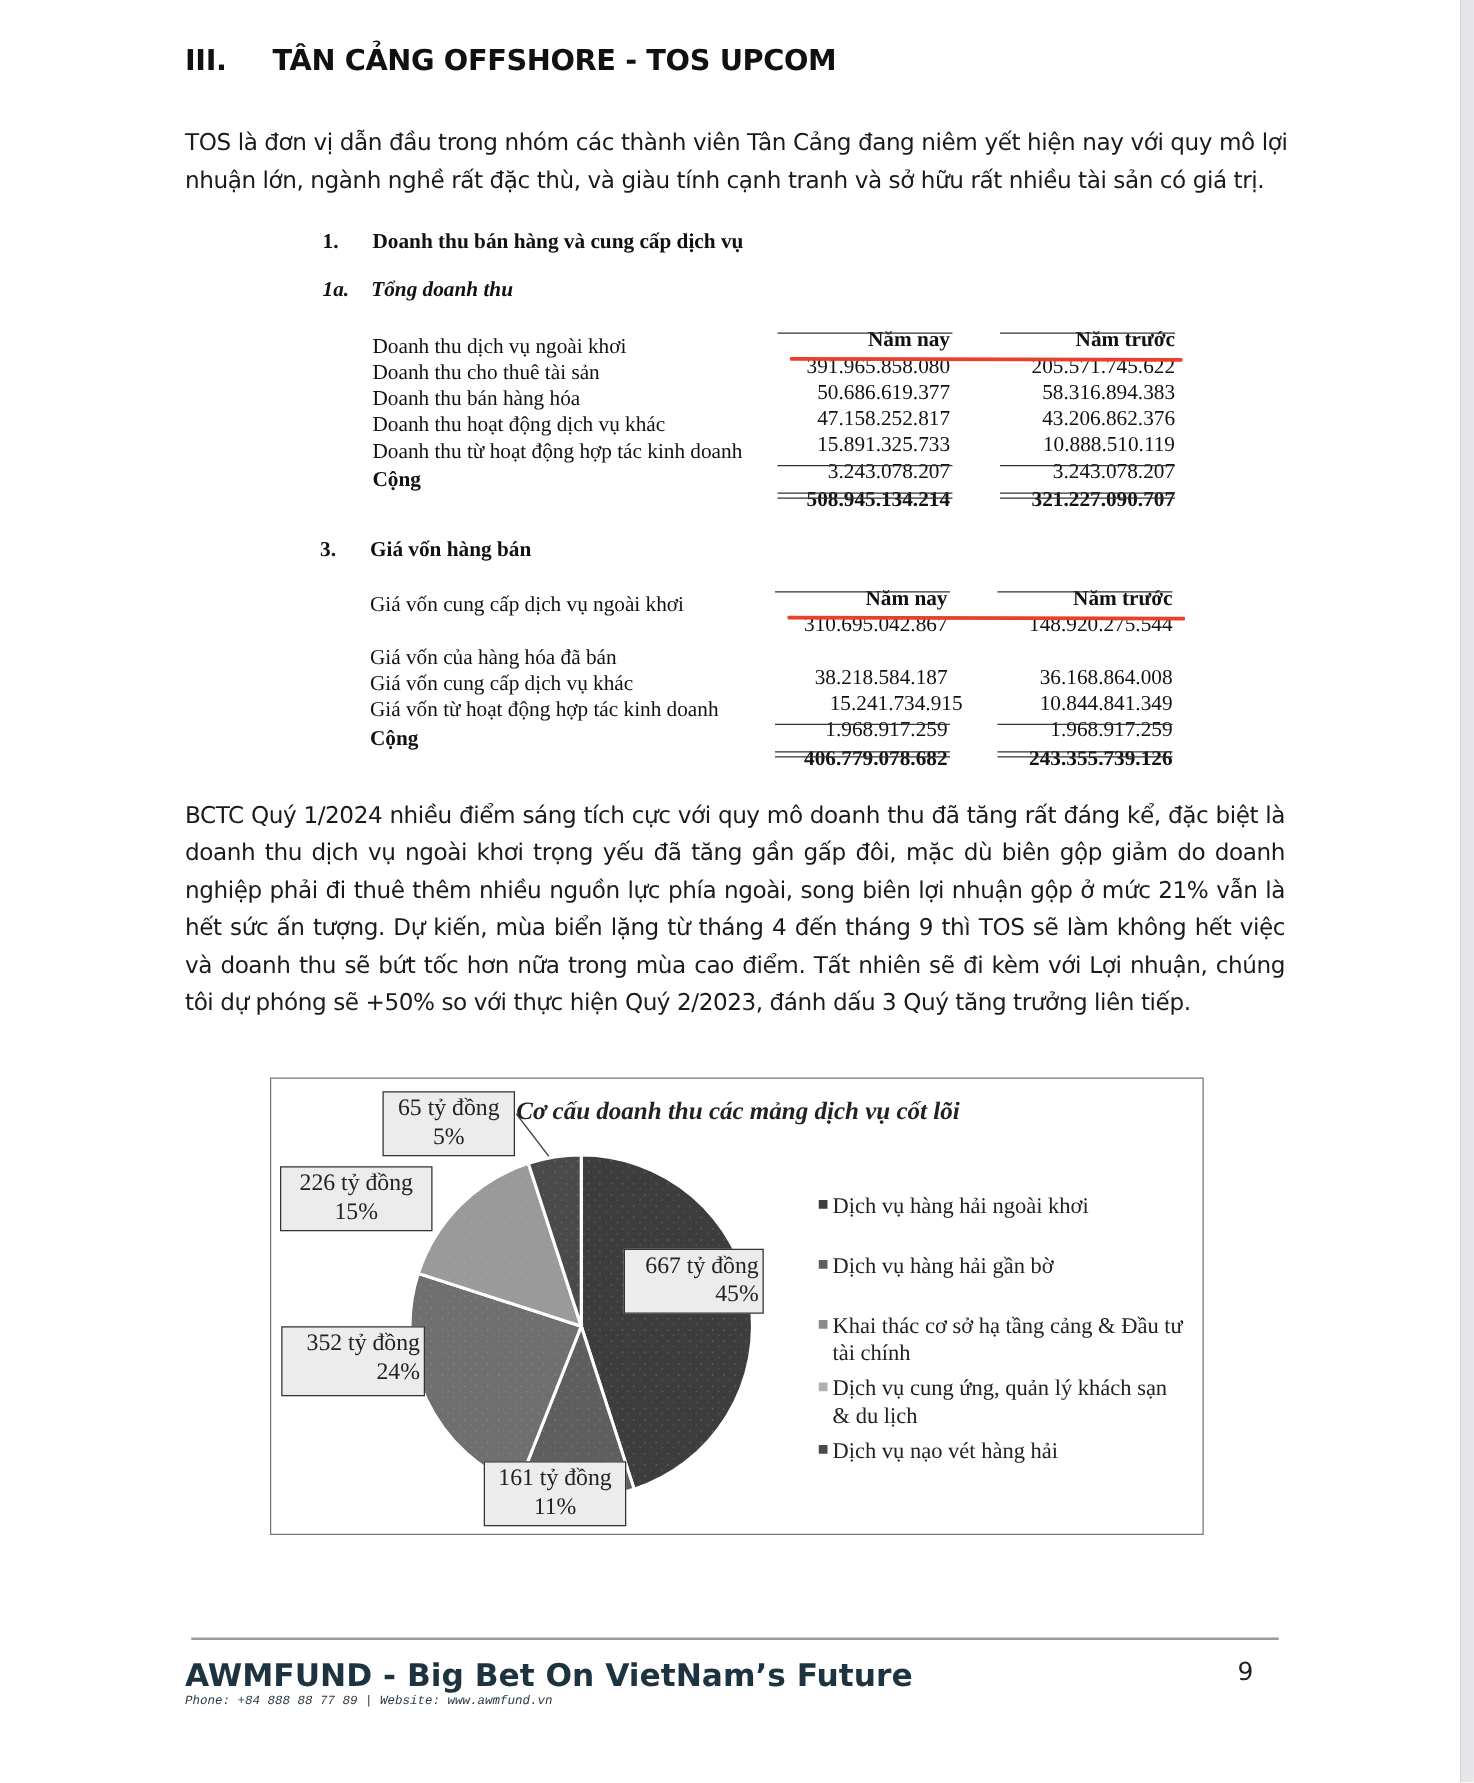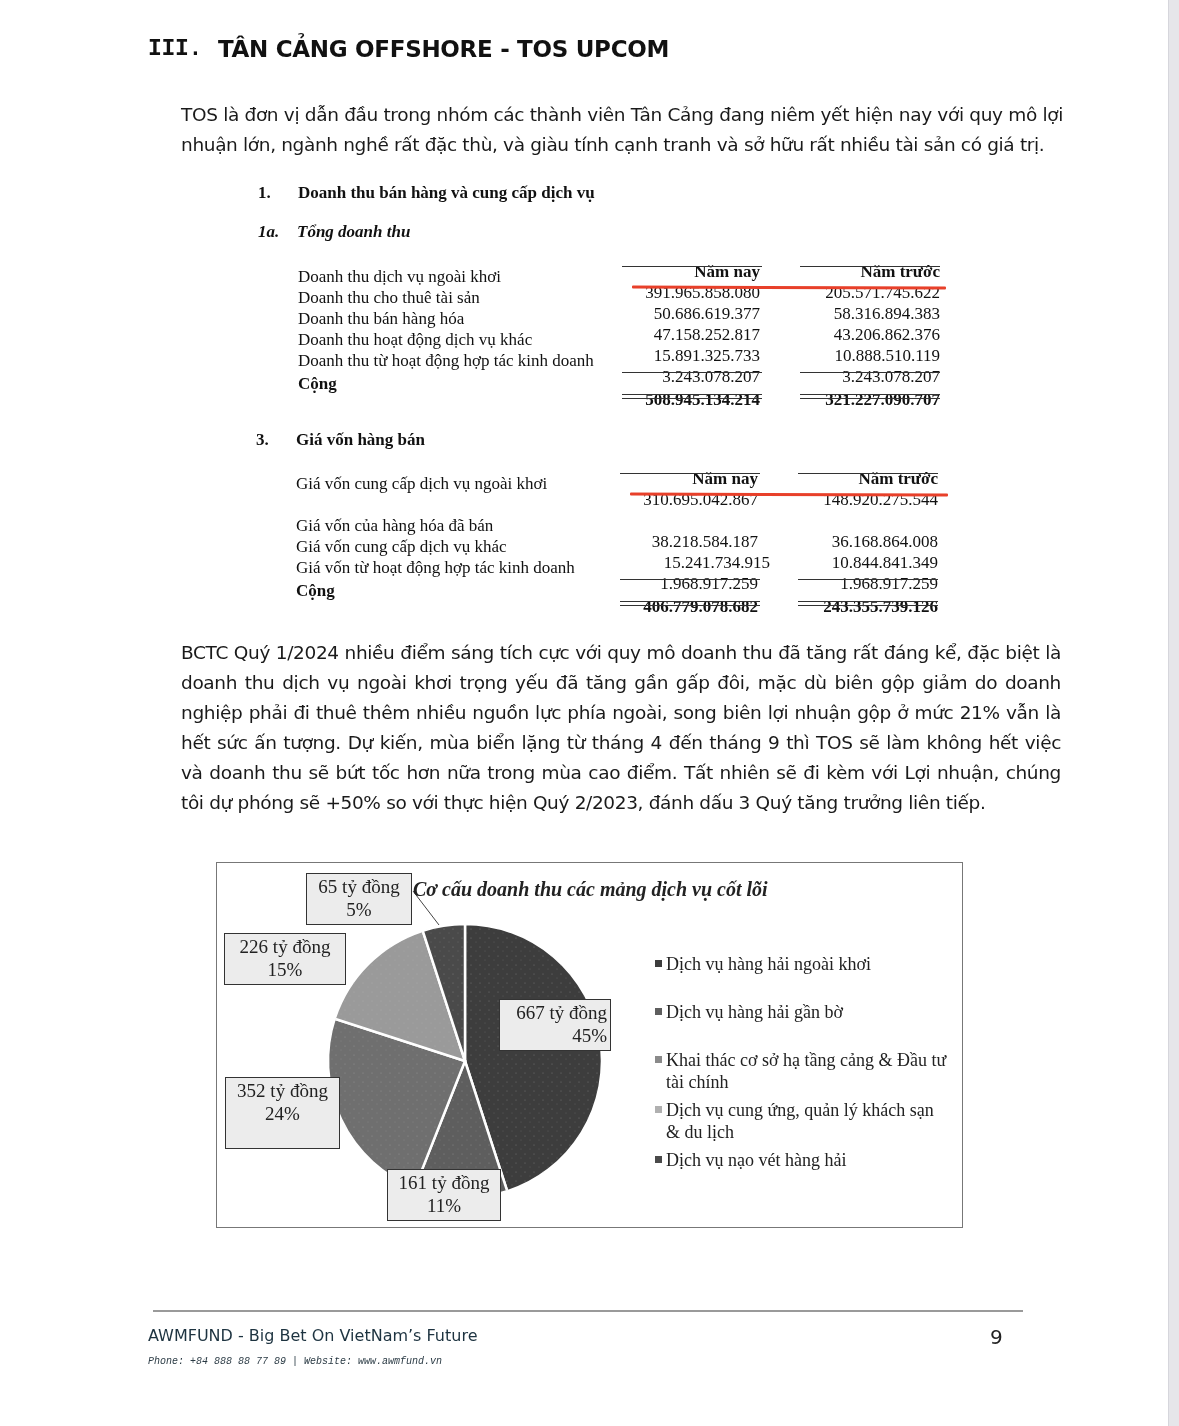--- a/index.html
+++ b/index.html
@@ -1,48 +1,48 @@
 <!DOCTYPE html>
 <html><head>
 <meta charset="utf-8">
 <style>
   html, body { margin:0; padding:0; }
   body { width:1179px; height:1426px; background:#ffffff; position:relative; overflow:hidden; font-family:"DejaVu Sans", sans-serif; color:#111; }
   .edge { position:absolute; left:1168px; top:0; width:11px; height:1426px; background:#e6e6ea; border-left:1px solid #d6d6dc; }
   .abs { position:absolute; }
   .h-section { font-family:"DejaVu Sans", sans-serif; font-weight:bold; font-size:23px; letter-spacing:-0.3px; color:#111; }
-  .para { position:absolute; left:148px; width:880px; font-family:"DejaVu Sans", sans-serif; font-size:18.5px; line-height:30px; color:#1a1a1a; text-align:justify; letter-spacing:-0.35px;margin-left:33px; }
+  .para { position:absolute; left:148px; width:880px; font-family:"DejaVu Sans", sans-serif; font-size:18.5px; line-height:30px; color:#1a1a1a; text-align:justify; letter-spacing:-0.35px; }
   .sub-h { font-family:"Liberation Serif", serif; font-weight:bold; font-size:17px; color:#111; }
   .sub-hi { font-family:"Liberation Serif", serif; font-weight:bold; font-style:italic; font-size:17px; color:#111; }
   .fin { position:absolute; font-family:"Liberation Serif", serif; font-size:17px; color:#111; }
   .fin .row { position:absolute; left:0; height:21px; line-height:21px; white-space:nowrap; }
   .fin .lbl { position:absolute; left:0; }
   .fin .v1, .fin .v2 { position:absolute; text-align:right;margin-top:16px; }
   .colhead { font-weight:bold; }
   .uline { position:absolute; height:0; border-top:1.5px solid #333; }
   .dline { position:absolute; height:3px; border-top:1.5px solid #333; border-bottom:1.5px solid #333; }
   .redline { position:absolute; height:3px; background:#e8402a; border-radius:1px; transform:rotate(0.15deg); }
   .chart-box { position:absolute; left:216px; top:862px; width:745px; height:364px; border:1.5px solid #777; background:#fff; }
   .chart-title { position:absolute; left:196px; top:15px; font-family:"Liberation Serif", serif; font-weight:bold; font-style:italic; font-size:20px; color:#222; }
   .dlabel { position:absolute; background:#ececec; border:1.5px solid #333; font-family:"Liberation Serif", serif; font-size:19px; line-height:23px; text-align:center; color:#222; padding:1px 3px; box-sizing:border-box; }
   .legend { position:absolute; left:438px; top:90px; width:300px; font-family:"Liberation Serif", serif; font-size:18px; line-height:22px; color:#222; }
   .legend .li { position:absolute; left:0; width:300px; }
   .legend .sw { position:absolute; left:0; top:7px; width:7px; height:7px; }
   .legend .lt { position:absolute; left:11px; top:0; width:285px; }
   .footer-rule { position:absolute; left:153px; top:1310px; width:870px; height:0; border-top:2px solid #9a9a9a; }
-  .footer-title { position:absolute; left:148px; top:1326px; font-family:"DejaVu Sans", sans-serif; font-weight:normal; font-size:16px; color:#1d3340; }
+  .footer-title { position:absolute; left:148px; top:1326px; font-family:"DejaVu Sans", sans-serif; font-weight:bold; font-size:25px; color:#1d3340; }
   .footer-contact { position:absolute; left:148px; top:1356px; font-family:Liberation Mono, monospace; font-style:italic; font-size:10px; color:#2a3a44; }
   .page-num { position:absolute; left:990px; top:1325px; font-family:"DejaVu Sans", sans-serif; font-size:20px; color:#222; }
 </style>
 </head>
 <body>
 
 <div class="edge"></div>
 
-<div class="abs h-section" style="left:148px; top:36px;font-family:Liberation Mono, monospace;">III.</div>
+<div class="abs h-section" style="left:148px; top:36px;">III.</div>
 <div class="abs h-section" style="left:218px; top:36px;">TÂN CẢNG OFFSHORE - TOS UPCOM</div>
 
 <div class="para" style="top:100px; width:882px;">TOS là đơn vị dẫn đầu trong nhóm các thành viên Tân Cảng đang niêm yết hiện nay với quy mô lợi nhuận lớn, ngành nghề rất đặc thù, và giàu tính cạnh tranh và sở hữu rất nhiều tài sản có giá trị.</div>
 
 <div class="abs sub-h" style="left:258px; top:183px;">1.</div>
 <div class="abs sub-h" style="left:298px; top:183px;">Doanh thu bán hàng và cung cấp dịch vụ</div>
 <div class="abs sub-hi" style="left:258px; top:222px;">1a.</div>
 <div class="abs sub-hi" style="left:297px; top:222px;">Tổng doanh thu</div>
 
 <div class="fin" style="left:298px; top:245px; width:650px; height:160px;">
@@ -166,21 +166,21 @@
     <div>5%</div>
   </div>
   <div class="dlabel" style="left:7px; top:70px; width:122px; height:52px;">
     <div>226 tỷ đồng</div>
     <div>15%</div>
   </div>
   <div class="dlabel" style="left:282px; top:136px; width:112px; height:52px;text-align:right;">
     <div>667 tỷ đồng</div>
     <div>45%</div>
   </div>
-  <div class="dlabel" style="left:8px; top:214px; width:115px; height:72px;">
+  <div class="dlabel" style="left:8px; top:198px; width:115px; height:56px;text-align:right;">
     <div>352 tỷ đồng</div>
     <div>24%</div>
   </div>
   <div class="dlabel" style="left:170px; top:306px; width:114px; height:52px;">
     <div>161 tỷ đồng</div>
     <div>11%</div>
   </div>
 
   <div class="legend">
     <div class="li" style="top:0;">

